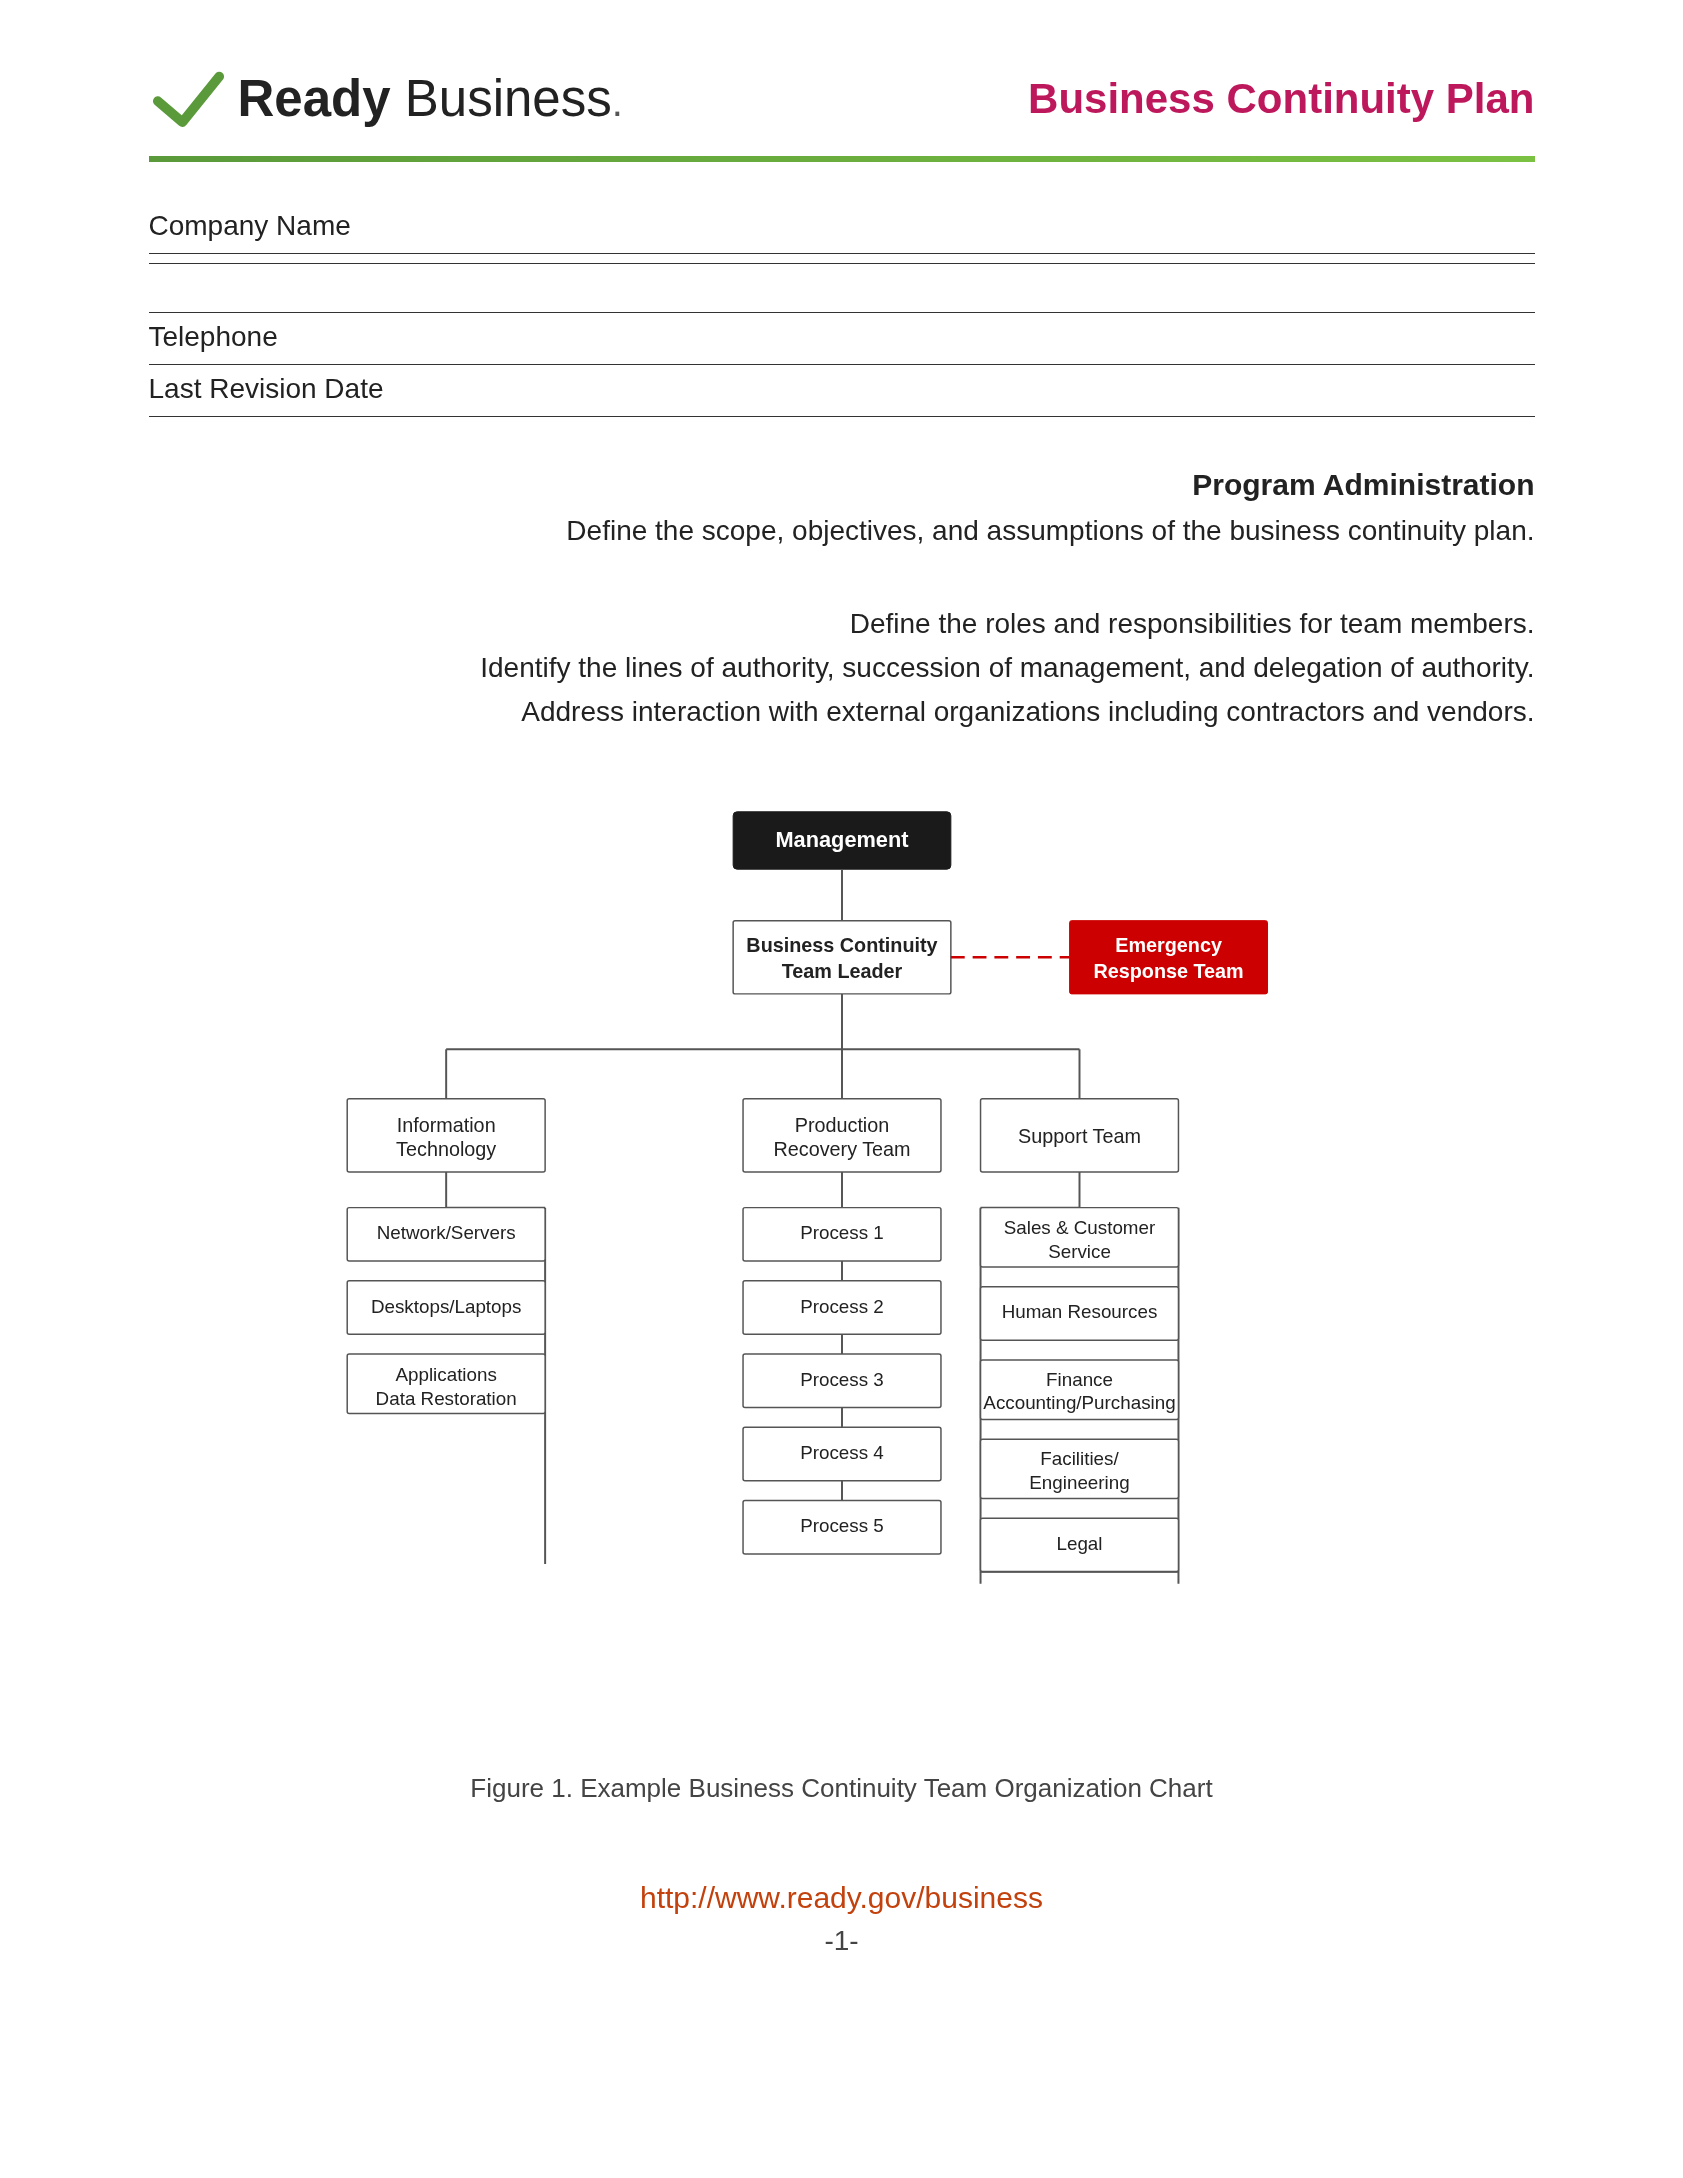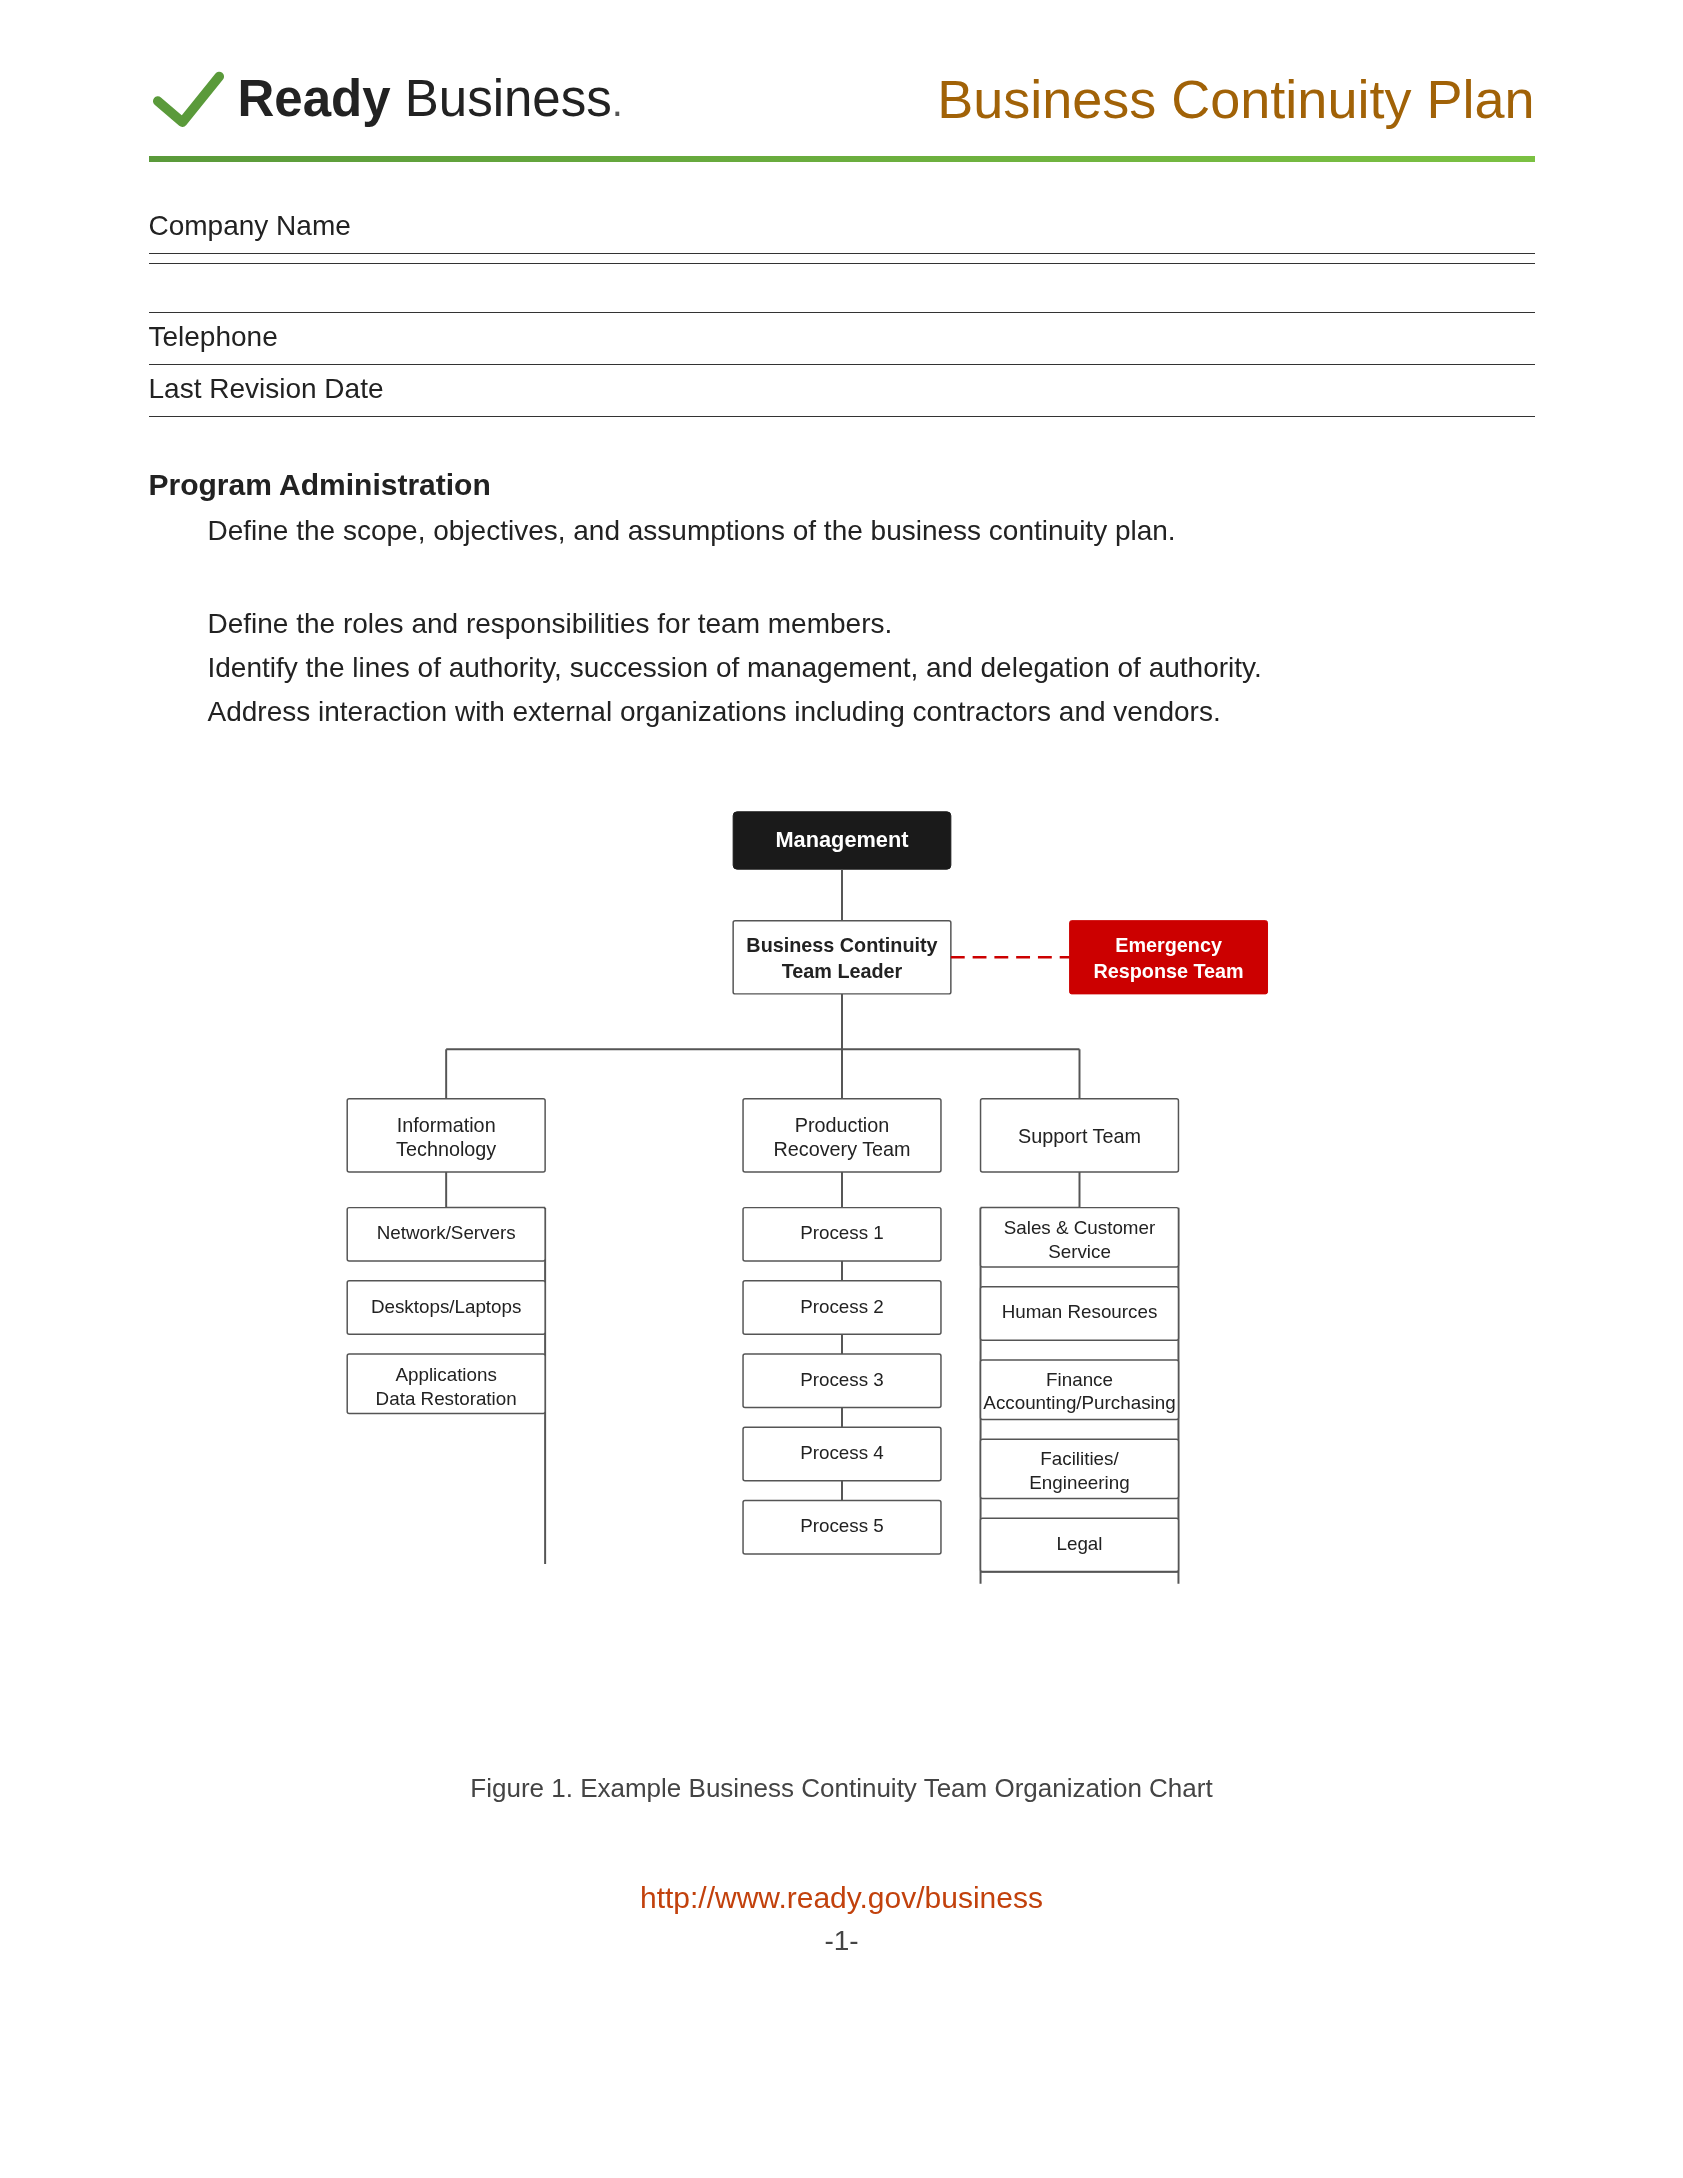--- a/index.html
+++ b/index.html
@@ -26,23 +26,23 @@
     .logo-area {
       display: flex;
       align-items: center;
       gap: 10px;
     }
     .logo-icon {
       width: 79px;
       height: 79px;
     }
     .header-title {
-      font-size: 54px;
-      font-weight: normal;
-      color: #a16207;
+      font-size: 42px;
+      font-weight: bold;
+      color: #be185d;
       text-align: right;
       align-self: center;
     }
     .green-line {
       height: 6px;
       background: linear-gradient(to right, #5a9a3a, #7bc142);
       margin-bottom: 40px;
     }
     
     .field-row {
@@ -59,20 +59,21 @@
       margin-bottom: 0;
       height: 10px;
     }
     .field-spacer {
       height: 48px;
     }
     
     .section {
       margin-top: 51px;
       margin-bottom: 8px;
+      text-align: right;
     }
     .section-title {
       font-size: 30px;
       font-weight: bold;
       color: #222;
       margin-bottom: 8px;
     }
     .section-body {
       padding-left: 59px;
     }

